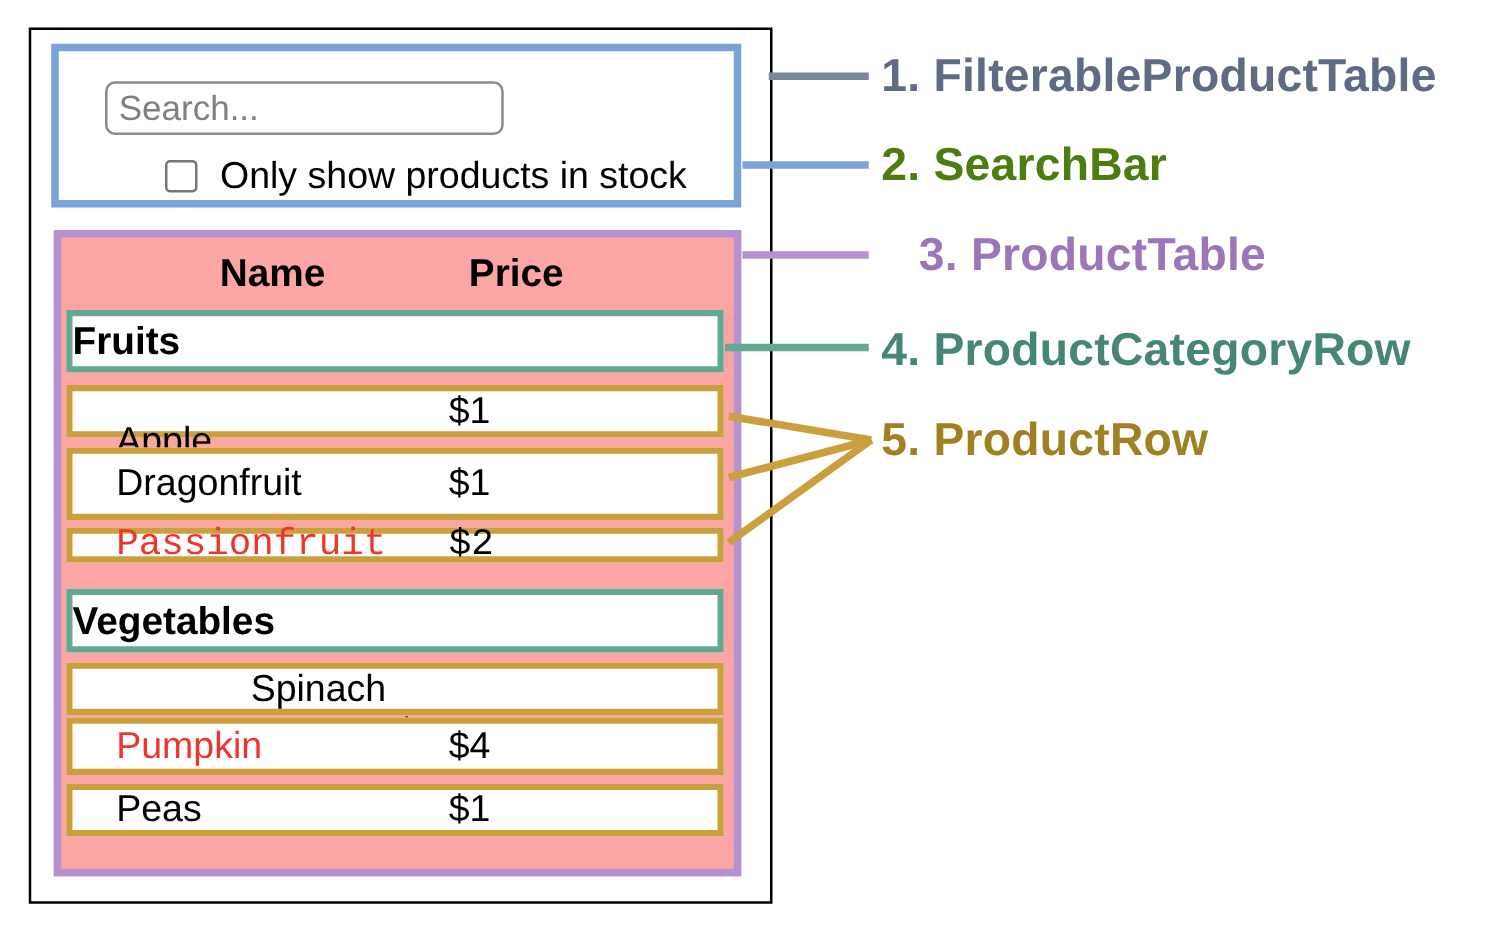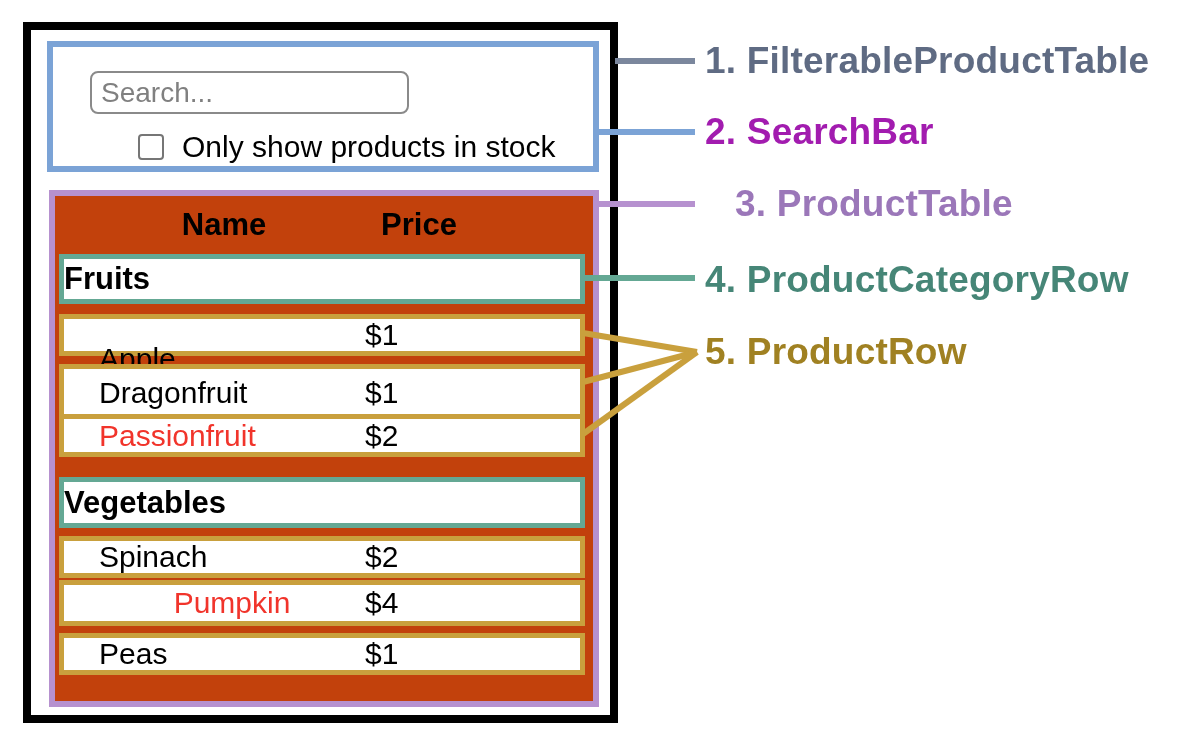--- a/index.html
+++ b/index.html
@@ -9,21 +9,21 @@
     height: 744px;
     background: #ffffff;
     font-family: "Liberation Sans", sans-serif;
     overflow: hidden;
   }
 
   
   .outer-box {
     position: absolute; left: 23px; top: 22px;
     width: 595px; height: 701px;
-    border: 8px solid #000000;
+    border: 2px solid #000000;
     box-sizing: border-box;
     background: #ffffff;
   }
   .search-box {
     position: absolute; left: 16px; top: 11px;
     width: 552px; height: 131px;
     border: 6px solid #7ba3d6;
     box-sizing: border-box;
     background: #ffffff;
   }
@@ -60,21 +60,21 @@
     font-size: 30px;
     color: #000000;
     white-space: nowrap;
   }
 
   .product-table-box {
     position: absolute; left: 18px; top: 160px;
     width: 550px; height: 517px;
     border: 6px solid #b691cf;
     box-sizing: border-box;
-    background: #c2410c;
+    background: #fca5a5;
   }
   .col-header {
     position: absolute; top: 11px;
     transform: translateX(-50%);
     font-size: 31px; font-weight: bold; color: #000000;
     white-space: nowrap;
   }
   .col-header.name  { left: 169px; }
   .col-header.price { left: 364px; }
 
@@ -87,23 +87,23 @@
   }
   .t-row.product  { border: 5px solid #c9a03d; padding-left: 35px; }
   .t-row.category { border: 5px solid #64a894; justify-content: flex-start; }
   .t-row .p-name  { width: 266px; font-size: 30px; color: #000000; }
   .t-row .p-price { font-size: 30px; color: #000000; }
   .t-row .cat-name { font-size: 31px; font-weight: bold; color: #000000; }
 
   .row-fruits       { top: 58px;  height: 50px; }
   .row-apple        { top: 118px; height: 42px; }
   .row-dragonfruit  { top: 168px; height: 58px; }
-  .row-passionfruit { top: 218px; height: 43px; }
+  .row-passionfruit { top: 232px; height: 28px; font-family: Liberation Mono, monospace; }
   .row-vegetables   { top: 281px; height: 51px; }
-  .row-spinach      { top: 340px; height: 42px; }
+  .row-spinach      { top: 340px; height: 42px; flex-direction: column; }
   .row-pumpkin      { top: 384px; height: 46px; }
   .row-peas         { top: 437px; height: 42px; }
 
   
   .connector { position: absolute; height: 6px; }
   .connector.c1 { left: 615px; top: 58px;  width: 80px;  background: #7b879d; }
   .connector.c2 { left: 594px; top: 129px; width: 101px; background: #7ba3d6; }
   .connector.c3 { left: 594px; top: 201px; width: 101px; background: #b691cf; }
   .connector.c4 { left: 580px; top: 275px; width: 115px; background: #64a894; }
   .gold-lines { position: absolute; left: 0; top: 0; width: 1200px; height: 744px; pointer-events: none; }
@@ -164,21 +164,21 @@
       <div class="t-row category row-vegetables">
         <span class="cat-name">Vegetables</span>
       </div>
 
       <div class="t-row product row-spinach">
         <span class="p-name" style="color: rgb(0, 0, 0);">Spinach</span>
         <span class="p-price">$2</span>
       </div>
 
       <div class="t-row product row-pumpkin">
-        <span class="p-name" style="color: rgb(241, 52, 43); text-align: center;">Pumpkin</span>
+        <span class="p-name" style="color: rgb(241, 52, 43);">Pumpkin</span>
         <span class="p-price">$4</span>
       </div>
 
       <div class="t-row product row-peas">
         <span class="p-name" style="color: rgb(0, 0, 0);">Peas</span>
         <span class="p-price">$1</span>
       </div>
     </div>
   </div>
 
@@ -189,21 +189,21 @@
   <svg class="gold-lines" viewBox="0 0 1200 744" xmlns="http://www.w3.org/2000/svg">
     <line x1="583" y1="333" x2="697" y2="352" stroke="#c9a03d" stroke-width="6"></line>
     <line x1="583" y1="382" x2="697" y2="352" stroke="#c9a03d" stroke-width="6"></line>
     <line x1="583" y1="434" x2="697" y2="352" stroke="#c9a03d" stroke-width="6"></line>
   </svg>
 
   <div class="anno a1" style="color: rgb(95, 107, 131);">
     <span>1.</span>
     <span>FilterableProductTable</span>
   </div>
-  <div class="anno a2" style="color: #a21caf; text-align: center;">
+  <div class="anno a2" style="color: #4d7c0f; text-align: center;">
     <span>2.</span>
     <span>SearchBar</span>
   </div>
   <div class="anno a3" style="color: rgb(155, 119, 185);">
     <span>3.</span>
     <span>ProductTable</span>
   </div>
   <div class="anno a4" style="color: rgb(70, 134, 119);">
     <span>4.</span>
     <span>ProductCategoryRow</span>

